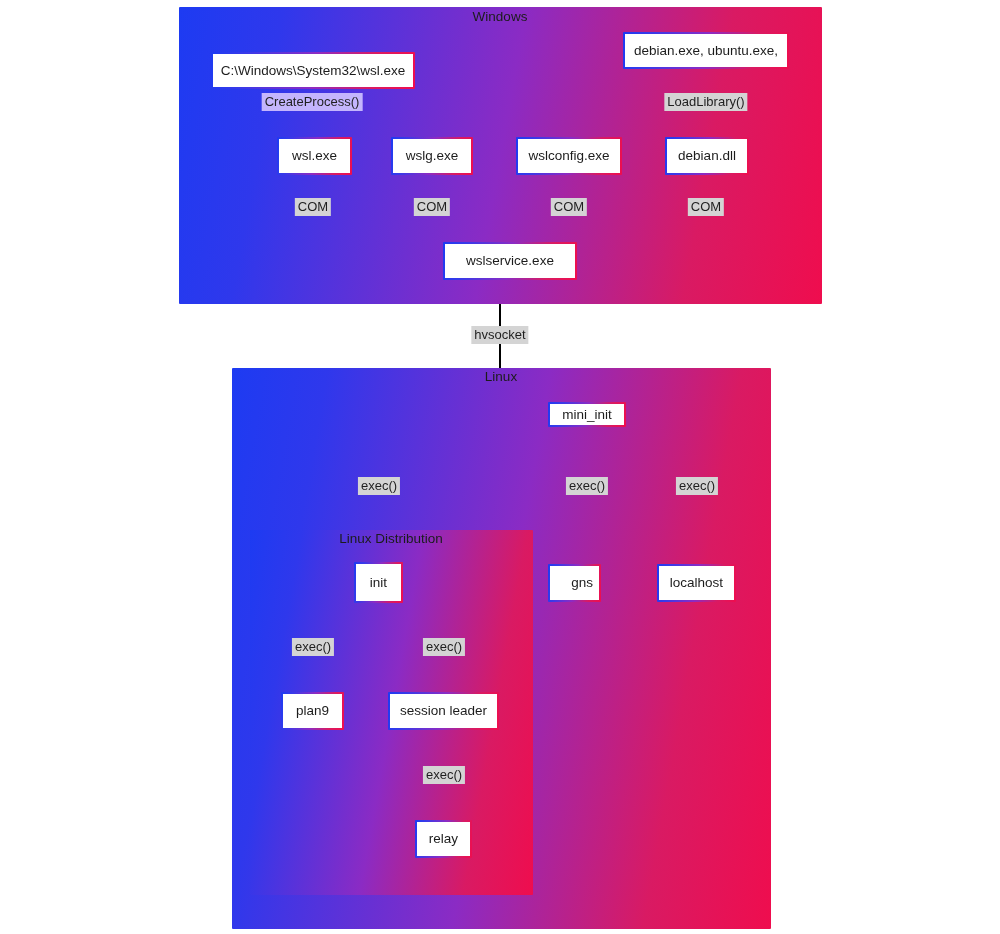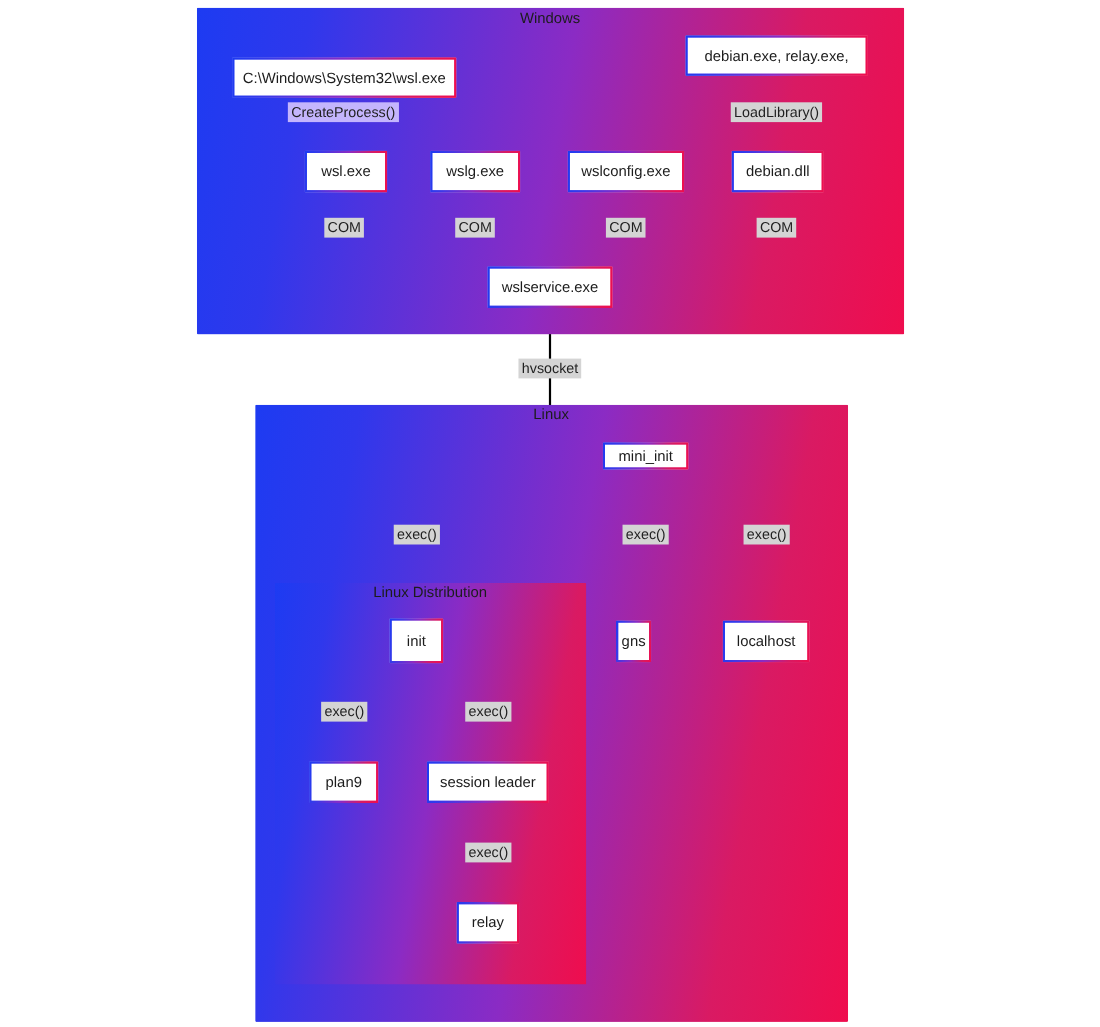--- a/index.html
+++ b/index.html
@@ -116,41 +116,41 @@
       <div class="cluster-title" style="left: 501px; top: 369px;">Linux</div>
       <div class="cluster" style="left: 250px; top: 530px; width: 283px; height: 365px;"></div>
       <div class="cluster-title" style="left: 391px; top: 531px;">Linux Distribution</div>
     </div>
 
   <div id="nodes">
       <div class="gbox" style="left: 211px; top: 32px; width: 204px; height: 37px; margin-top: 20px;">
         <span class="lbl">C:\Windows\System32\wsl.exe</span>
       </div>
       <div class="gbox" style="left: 623px; top: 32px; width: 166px; height: 37px;">
-        <span class="lbl">debian.exe, relay.exe,</span>
+        <span class="lbl">debian.exe, ubuntu.exe,</span>
       </div>
       <div class="gbox" style="left: 277px; top: 137px; width: 75px; height: 38px;">
         <span class="lbl">wsl.exe</span>
       </div>
       <div class="gbox" style="left: 391px; top: 137px; width: 82px; height: 38px;">
         <span class="lbl">wslg.exe</span>
       </div>
       <div class="gbox" style="left: 516px; top: 137px; width: 106px; height: 38px;">
         <span class="lbl">wslconfig.exe</span>
       </div>
       <div class="gbox" style="left: 665px; top: 137px; width: 84px; height: 38px;">
         <span class="lbl">debian.dll</span>
       </div>
-      <div class="gbox" style="left: 443px; top: 242px; width: 114px; height: 38px;">
+      <div class="gbox" style="left: 443px; top: 242px; width: 134px; height: 38px;">
         <span class="lbl">wslservice.exe</span>
       </div>
       <div class="gbox" style="left: 548px; top: 402px; width: 78px; height: 25px;">
         <span class="lbl">mini_init</span>
       </div>
-      <div class="gbox" style="left: 560px; top: 564px; width: 32px; height: 38px;">
+      <div class="gbox" style="left: 548px; top: 564px; width: 53px; height: 38px; justify-content: flex-end;">
         <span class="lbl">gns</span>
       </div>
       <div class="gbox" style="left: 657px; top: 564px; width: 79px; height: 38px;">
         <span class="lbl">localhost</span>
       </div>
       <div class="gbox" style="left: 354px; top: 562px; width: 49px; height: 41px;">
         <span class="lbl">init</span>
       </div>
       <div class="gbox" style="left: 281px; top: 692px; width: 63px; height: 38px;">
         <span class="lbl">plan9</span>

